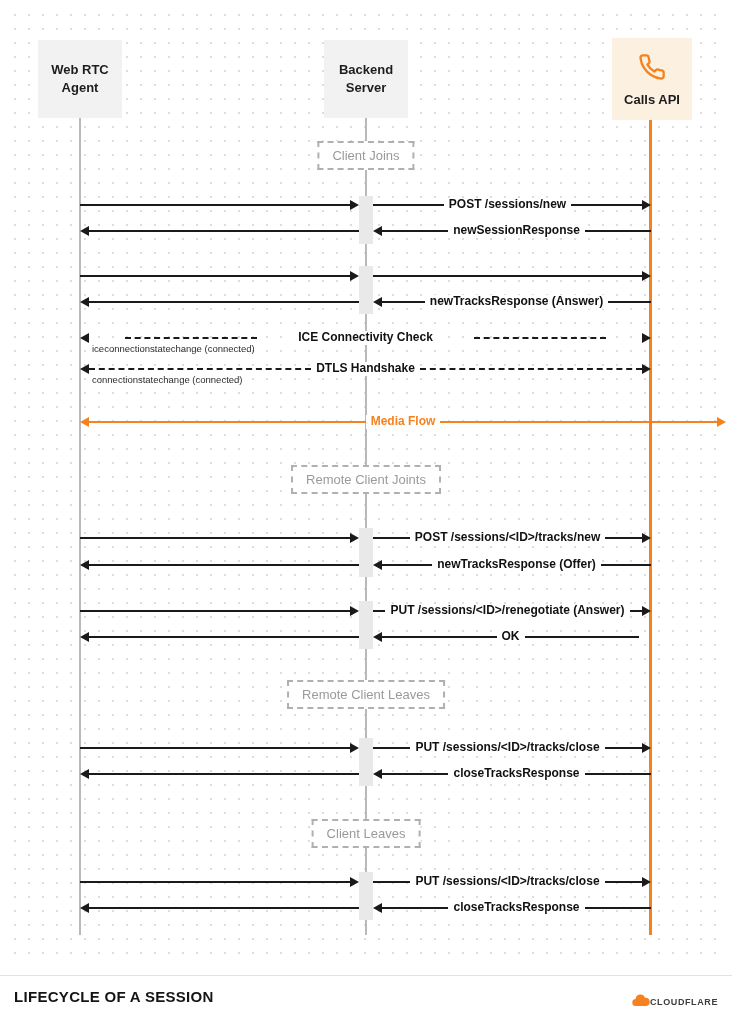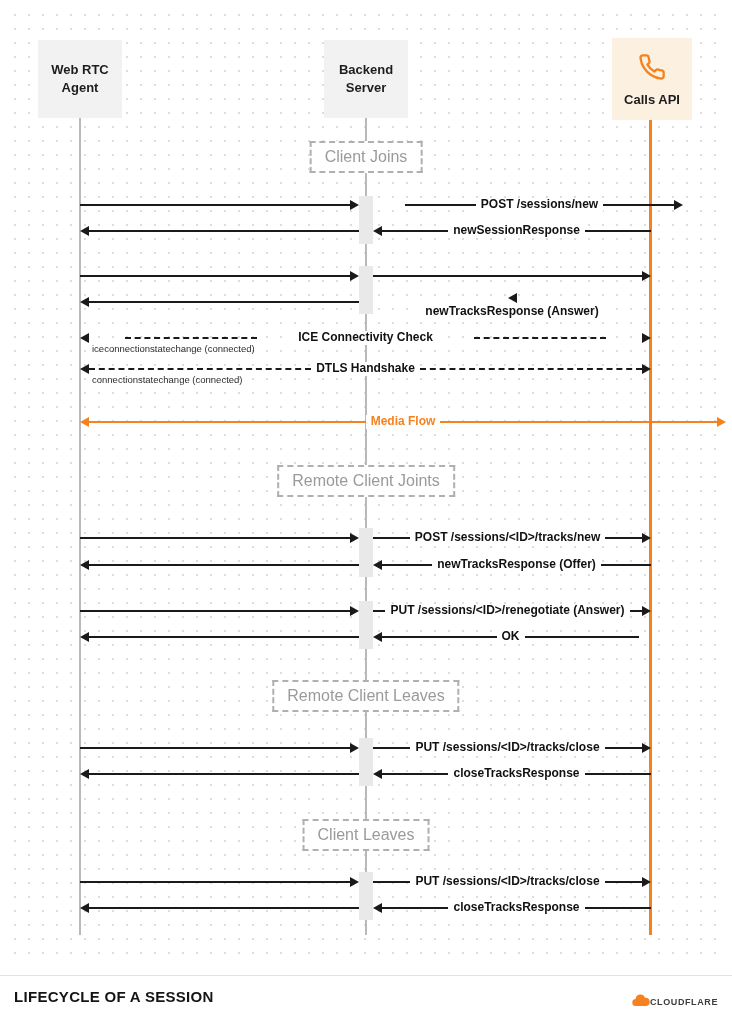--- a/index.html
+++ b/index.html
@@ -24,21 +24,21 @@
     flex-direction:column; gap:5px; padding-top:4px;
   }
   
   .lifeline { position:absolute; width:2px; background:#b9b9b9; }
   .lifeline.orange { width:3px; background:#f6821f; }
   .activation { position:absolute; left:359px; width:14px; background:#e9e9e9; }
   
   .phase {
     position:absolute; left:366px; transform:translateX(-50%);
     border:2px dashed #b0b0b0; background:#fff; color:#9a9a9a;
-    font-size:16px; padding:5px 13px; white-space:nowrap;
+    font-size:13px; padding:5px 13px; white-space:nowrap;
   }
   
   .msg { position:absolute; left:0; width:732px; height:0; }
   .seg { position:absolute; top:-9px; height:18px; display:flex; align-items:center; }
   .seg .line { flex:1; height:0; border-top:2px solid #1a1a1a; min-width:0; }
   .seg.dashed .line { border-top-style:dashed; }
   .seg .label {
     flex:none; font-size:12px; font-weight:bold; color:#111;
     padding:0 5px; background:#fff; white-space:nowrap; line-height:1.1;
   }
@@ -98,21 +98,21 @@
 </div>
 <div class="phase" style="top:819px;">
   <span>Client Leaves</span>
 </div>
 
 <div class="msg" style="top:205px;">
   <div class="seg" style="left:80px; width:279px;">
     <div class="line"></div>
       <div class="head r"></div>
   </div>
-  <div class="seg" style="left:373px; width:278px;margin-left:32px;">
+  <div class="seg" style="left:373px; width:278px;">
     <div class="line"></div>
     <span class="label">POST /sessions/new</span>
     <div class="line"></div>
       <div class="head r"></div>
   </div>
 </div>
 
 <div class="msg" style="top:231px;">
   <div class="seg" style="left:80px; width:279px;">
     <div class="head l"></div>
@@ -136,21 +136,21 @@
     <div class="line"></div>
       <div class="head r"></div>
   </div>
 </div>
 
 <div class="msg" style="top:302px;">
   <div class="seg" style="left:80px; width:279px;">
     <div class="head l"></div>
       <div class="line"></div>
   </div>
-  <div class="seg" style="left:373px; width:278px;flex-direction:column;">
+  <div class="seg" style="left:373px; width:278px;">
     <div class="head l"></div>
       <div class="line"></div>
     <span class="label">newTracksResponse (Answer)</span>
     <div class="line"></div>
   </div>
 </div>
 
 <div class="msg" style="top:338px;">
   <div class="seg dashed" style="left:80px; width:571px;gap:36px;">
     <div class="head l"></div>

